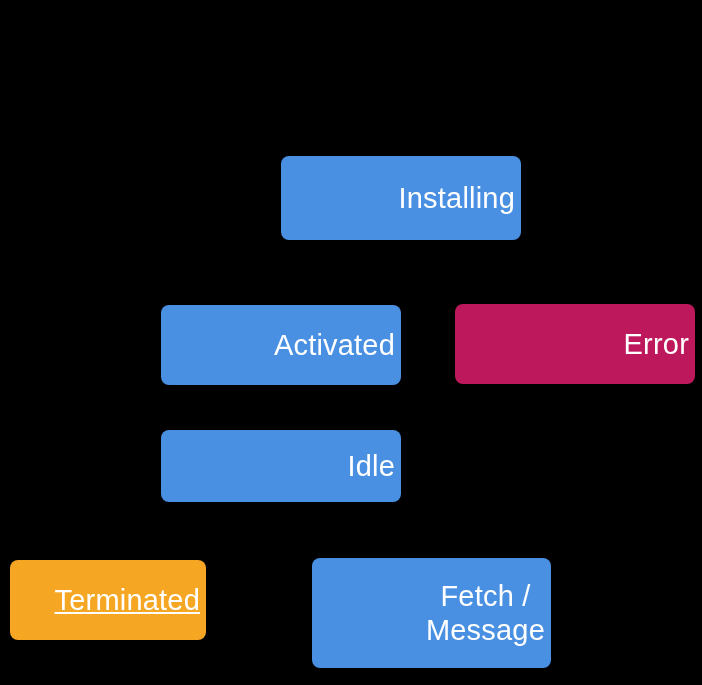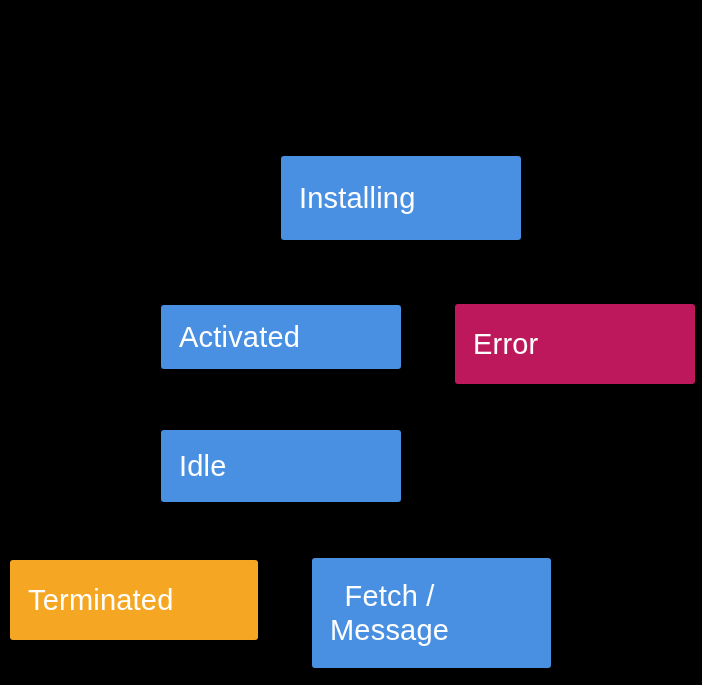--- a/index.html
+++ b/index.html
@@ -27,65 +27,66 @@
     left: 0;
     top: 0;
     width: 702px;
     height: 685px;
     pointer-events: none;
   }
 
   .node {
     position: absolute;
     box-sizing: border-box;
-    border-radius: 3px;
+    border-radius: 8px;
     display: flex;
     align-items: center;
-    justify-content: flex-start;
+    justify-content: flex-end;
     text-align: center;
     color: #ffffff;
     font-weight: 300;
     line-height: 1.18;
     letter-spacing: 0.2px;
     -webkit-font-smoothing: antialiased;
-    padding: 2px 18px;
+    padding: 2px 6px;
   }
 
   .node .node-label {
     display: block;
     white-space: pre-line;
     color: #ffffff;
     font-weight: 300;
   }
 
   
   #node-installing {
     left: 281px;  top: 156px;  width: 240px; height: 84px;
     background: #4a90e2;
     font-size: 29px;
   }
   #node-activated {
-    left: 161px;  top: 305px;  width: 240px; height: 64px;
+    left: 161px;  top: 305px;  width: 240px; height: 80px;
     background: #4a90e2;
     font-size: 29px;
   }
   #node-error {
     left: 455px;  top: 304px;  width: 240px; height: 80px;
     background: #be185d;
     font-size: 29px;
   }
   #node-idle {
     left: 161px;  top: 430px;  width: 240px; height: 72px;
     background: #4a90e2;
     font-size: 29px;
   }
   #node-terminated {
-    left: 10px;   top: 560px;  width: 248px; height: 80px;
+    left: 10px;   top: 560px;  width: 196px; height: 80px;
     background: #f5a623;
     font-size: 29px;
+    text-decoration: underline;
   }
   #node-fetch-message {
     left: 312px;  top: 558px;  width: 239px; height: 110px;
     background: #4a90e2;
     font-size: 29px;
   }
 </style>
 </head>
 <body>
 

